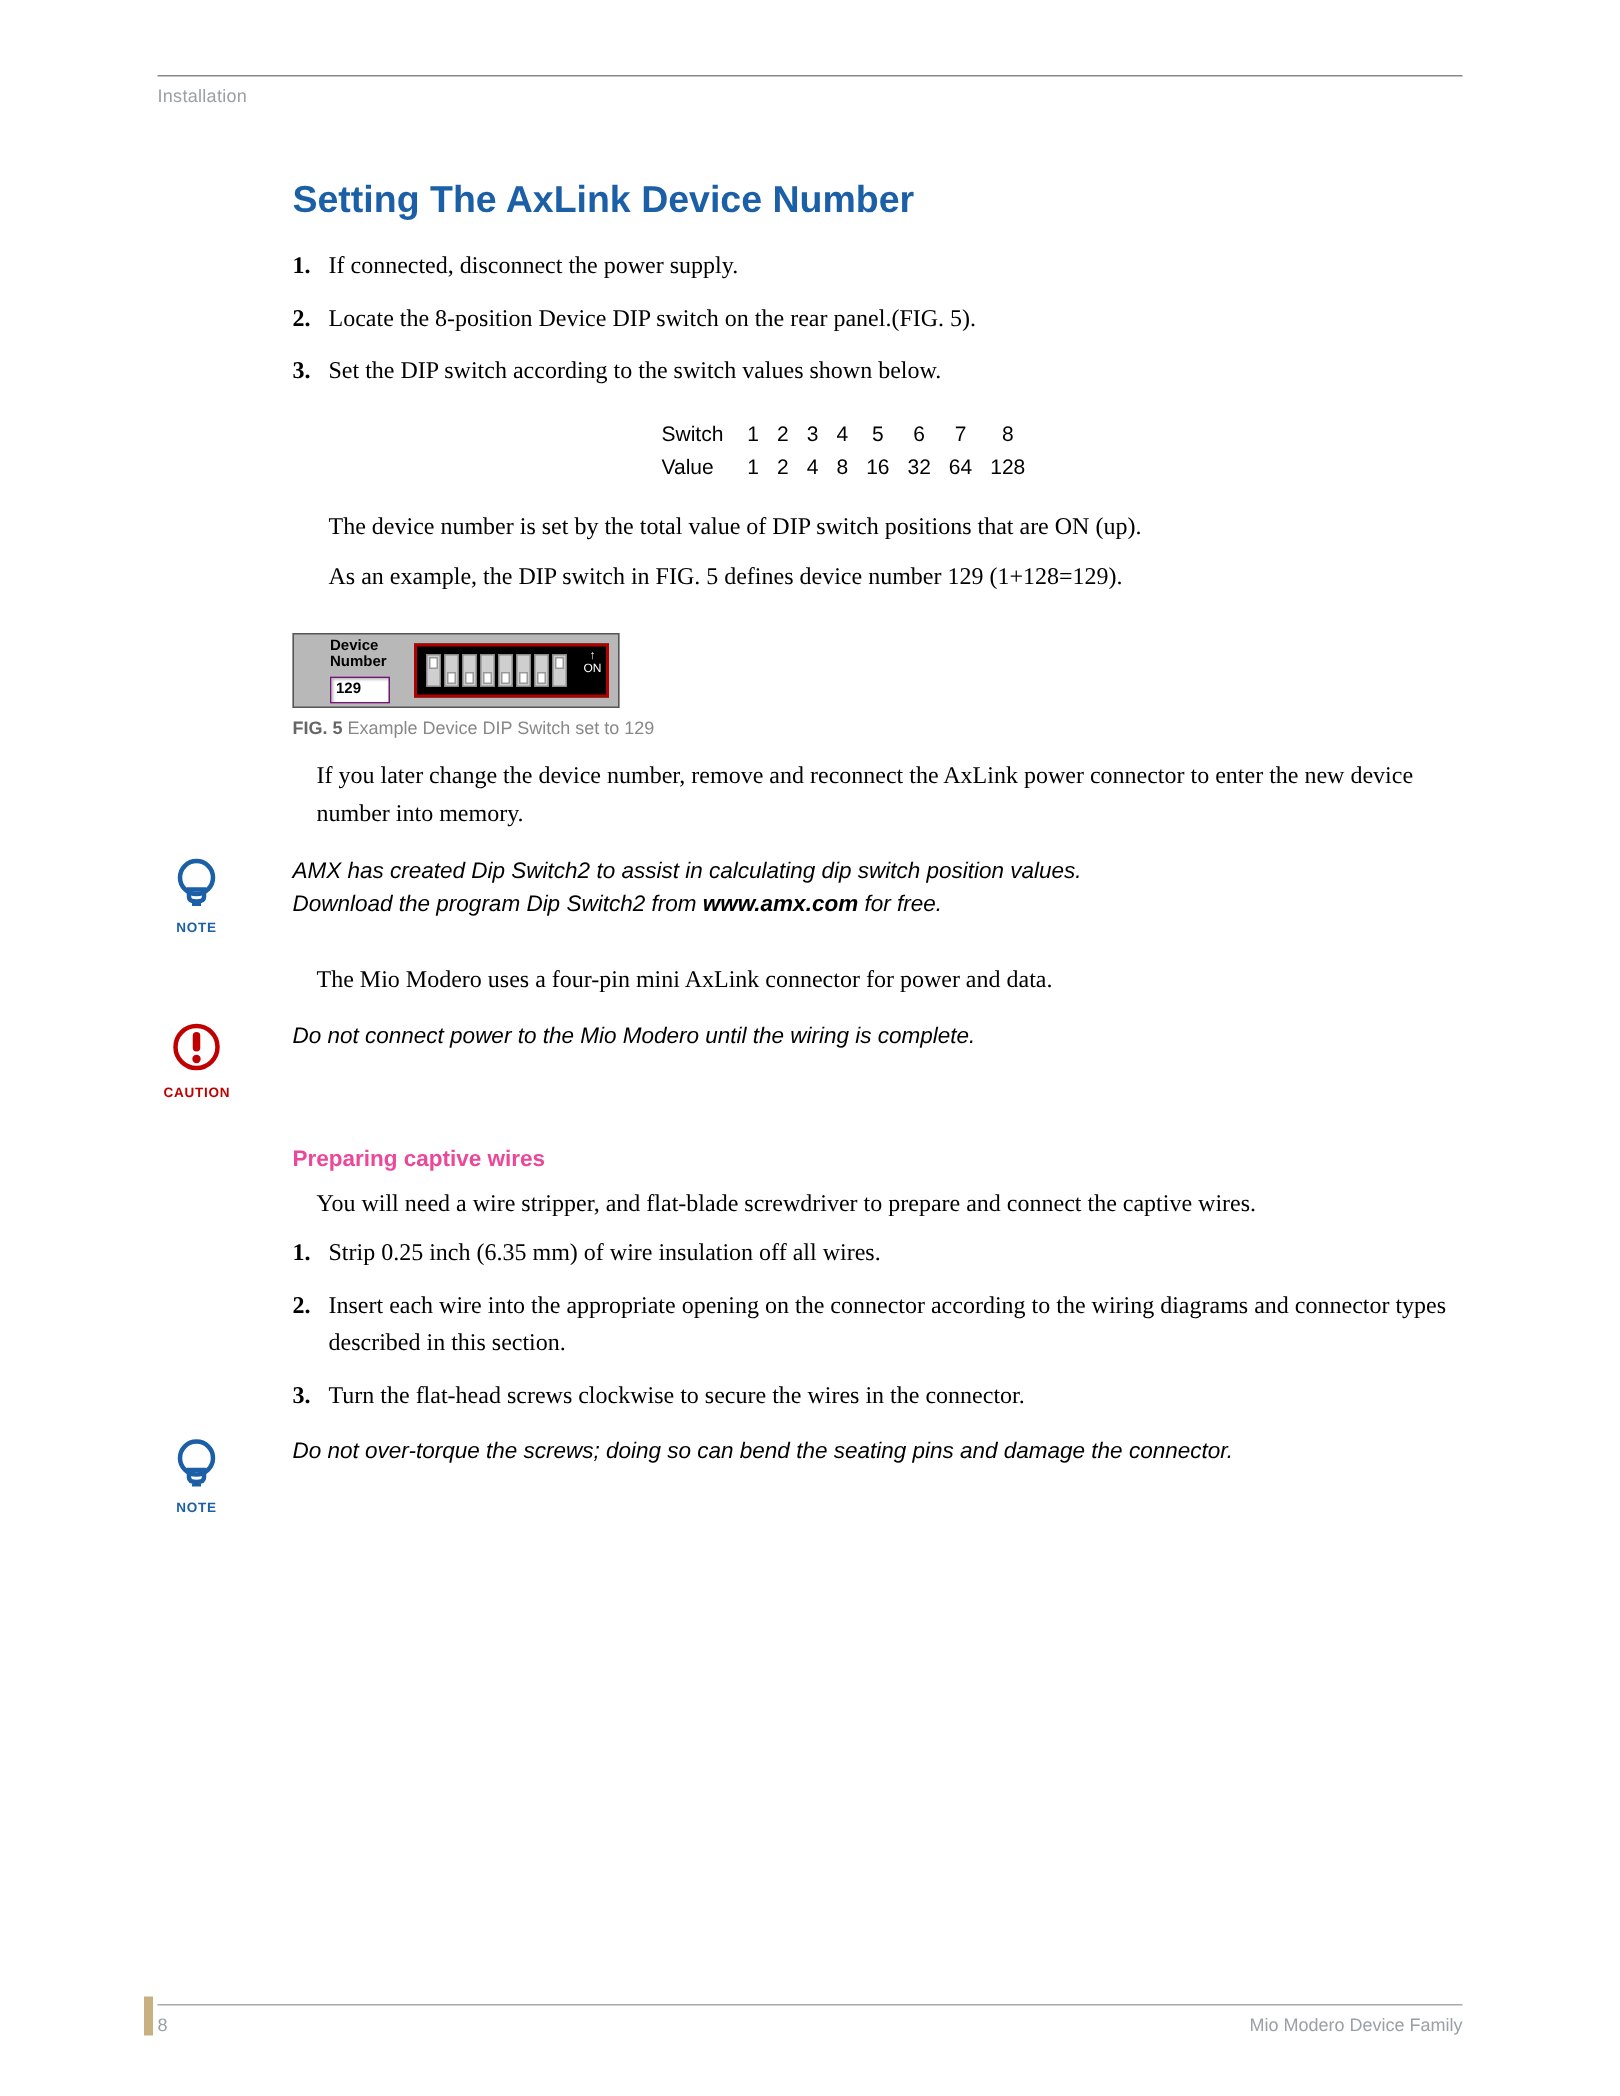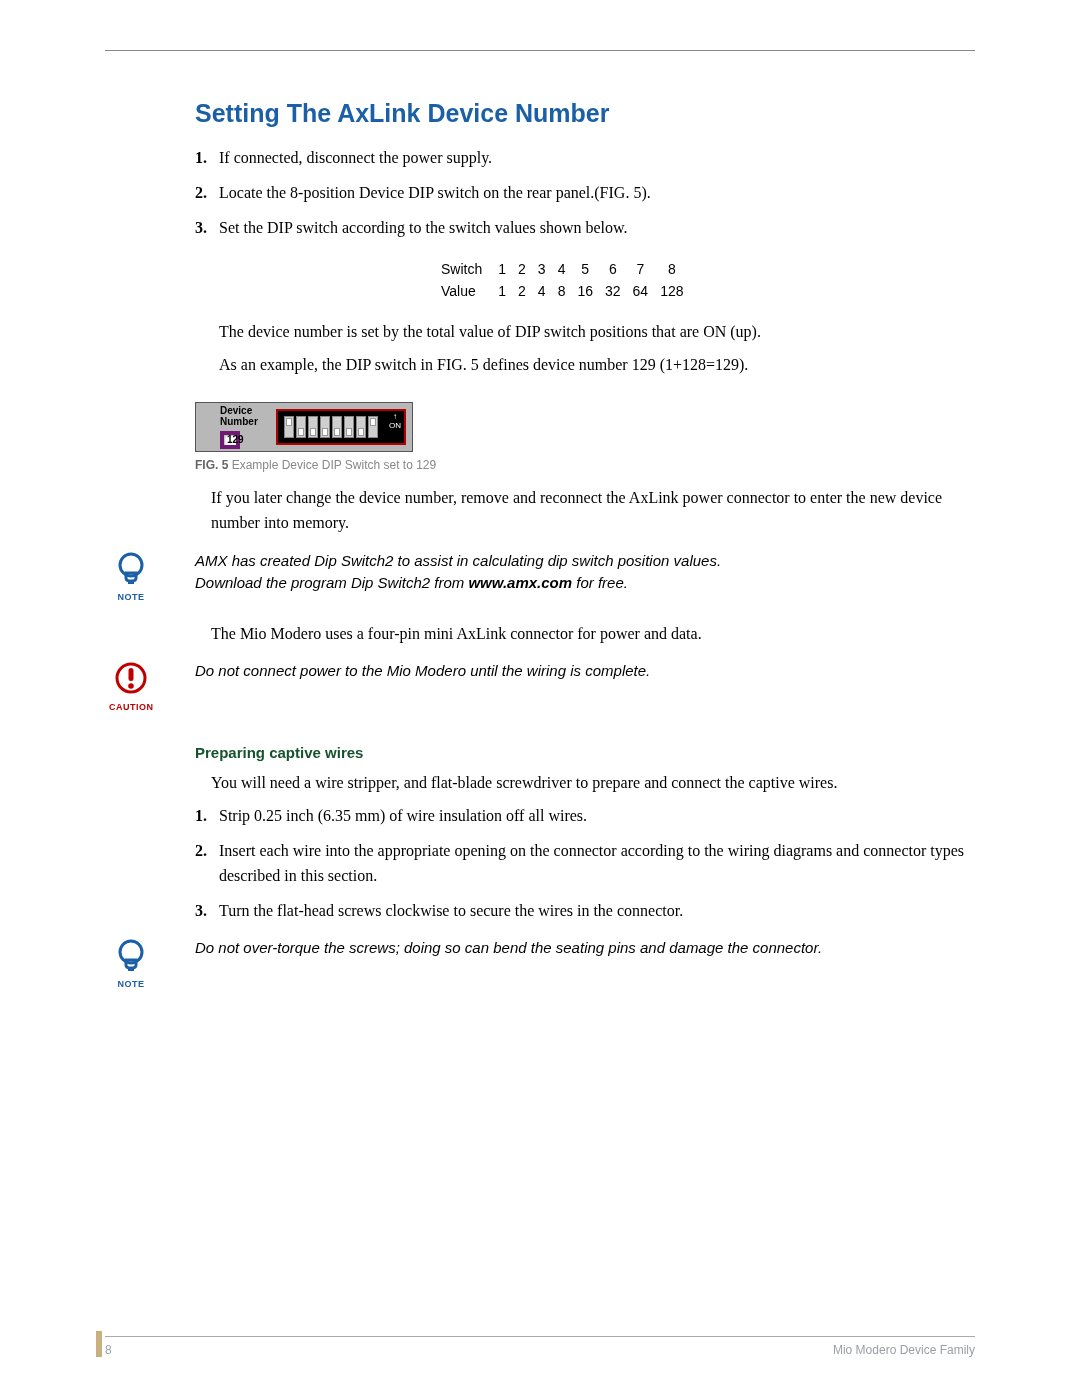--- a/index.html
+++ b/index.html
@@ -92,24 +92,24 @@
   .dip-left {
     width: 80px;
     padding: 4px 24px;
     font-family: Arial, Helvetica, sans-serif;
     font-size: 10px;
     font-weight: bold;
     color: #000;
   }
   .dip-input-box {
     margin-top: 4px;
-    width: 20px;
+    width: 40px;
     height: 18px;
     background: #fff;
-    border: 4px solid #701a75;
+    border: 1px solid #701a75;
     box-shadow: inset 1px 1px 2px rgba(0,0,0,0.3);
     font-size: 10px;
     display: flex;
     align-items: center;
     padding-left: 3px;
   }
   .dip-block {
     flex: 1;
     height: 36px;
     margin-right: 6px;
@@ -196,21 +196,21 @@
     font-weight: bold;
     font-size: 23px;
     color: #1b5fa6;
     margin-top: 22px;
     margin-bottom: 8px;
   }
   .h3 {
     font-family: Arial, Helvetica, sans-serif;
     font-weight: bold;
     font-size: 15px;
-    color: #14532d;
+    color: #ec4899;
     margin-top: 30px;
     margin-bottom: 10px;
   }
   .footer {
     position: absolute;
     left: 105px;
     bottom: 40px;
     width: 870px;
     border-top: 1px solid #aaa;
     padding-top: 6px;
@@ -227,20 +227,21 @@
     width: 6px;
     height: 26px;
     background: #c9b080;
   }
 </style>
 </head>
 <body>
 
 <div class="page">
   <div class="header-rule"></div>
+  <div class="header-label">Installation</div>
 
   <div class="content">
 
     <div class="h1">Setting The AxLink Device Number</div>
 
     <ol class="steps">
       <li>If connected, disconnect the power supply.</li>
       <li>Locate the 8-position Device DIP switch on the rear panel.(FIG. 5).</li>
       <li>Set the DIP switch according to the switch values shown below.</li>
     </ol>

